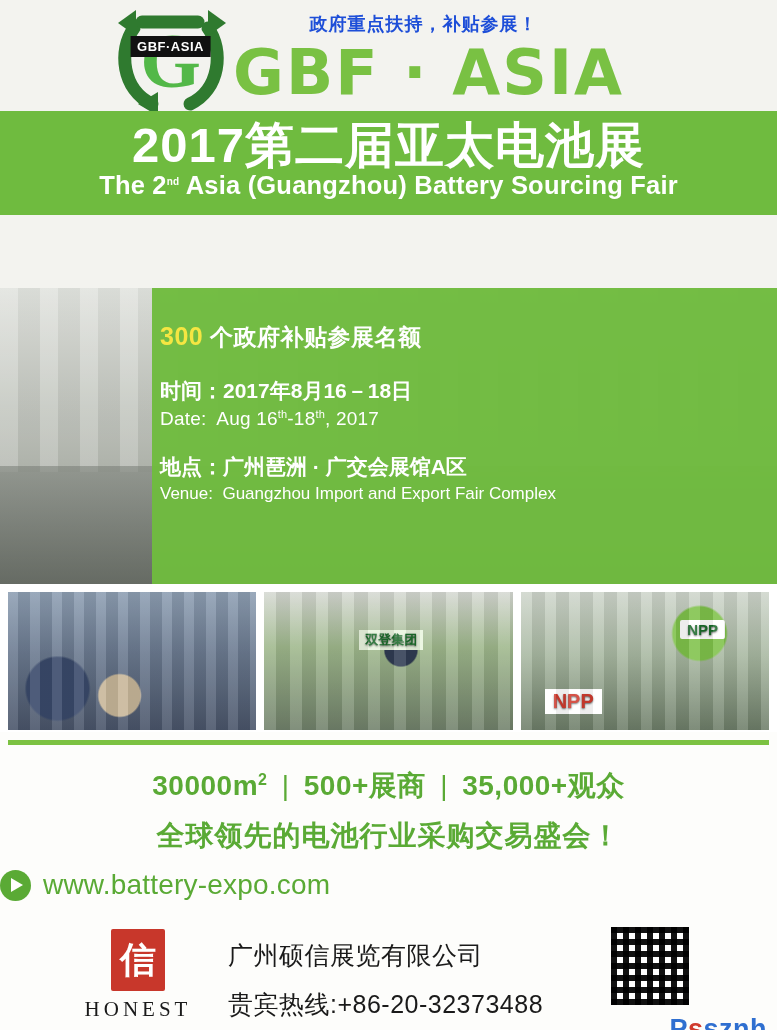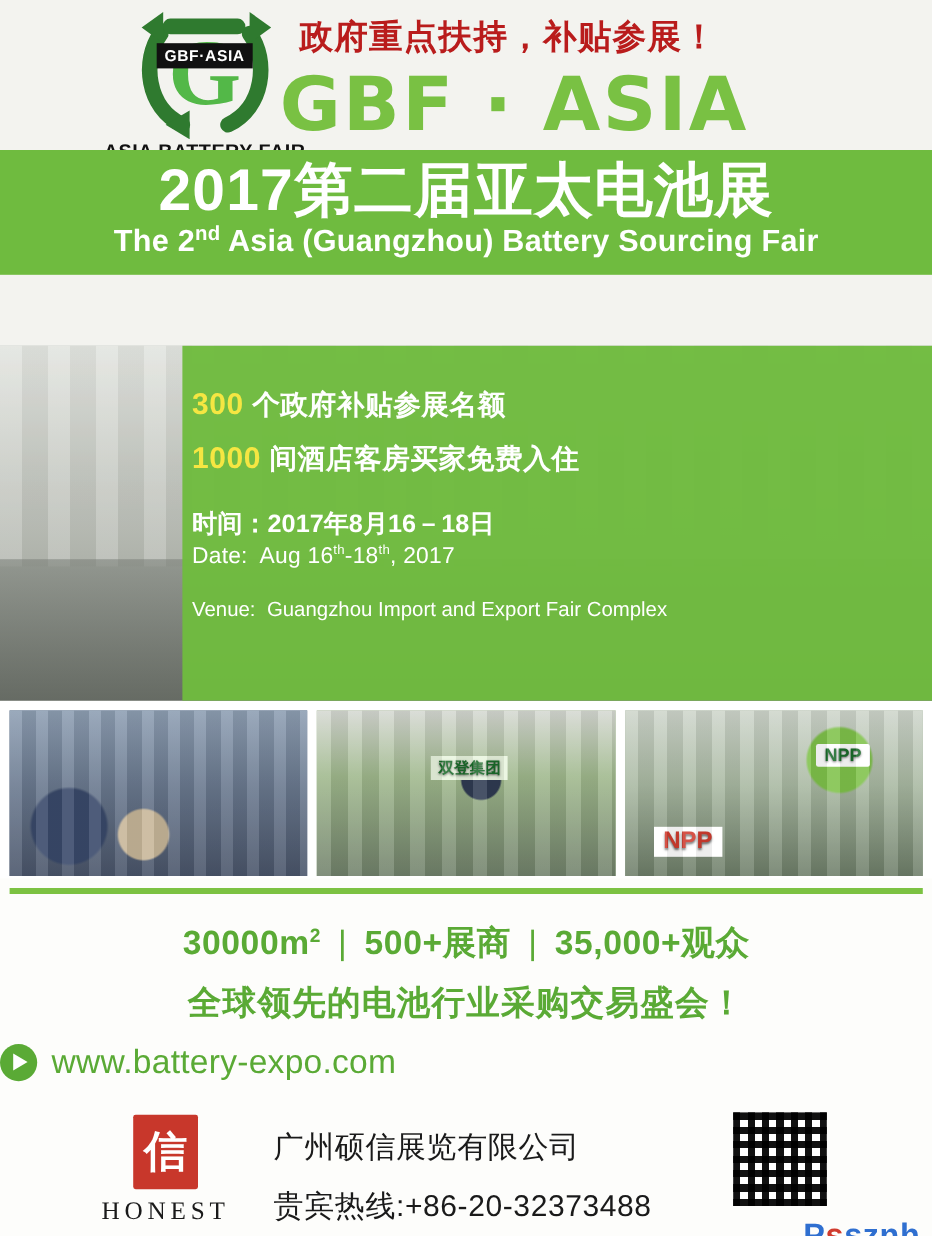--- a/index.html
+++ b/index.html
@@ -25,23 +25,23 @@
 
   .top-section {
     position: relative;
     height: 288px;
     background: #f3f3ef;
     padding: 0;
   }
 
   .top-tagline {
     text-align: center;
-    font-size: 28px;
-    font-weight: bold;
-    color: #b91c1c;
+    font-size: 18px;
+    font-weight: bold;
+    color: #1d4ed8;
     padding-top: 12px;
     letter-spacing: 1px;
     padding-left: 70px;
   }
 
   .logo-wrap {
     position: absolute;
     left: 78px;
     top: 6px;
     width: 185px;
@@ -121,21 +121,21 @@
     line-height: 1.15;
   }
   .green-band .en-title {
     text-align: center;
     color: #ffffff;
     font-size: 25.5px;
     font-weight: bold;
     letter-spacing: 0.2px;
     margin-top: -2px;
   }
-  .en-title sup { font-size: 17px; }
+  .en-title sup { font-size: 10px; }
 
   
   .mid-section {
     position: relative;
     height: 296px;
     background: #c9cdc8;
     overflow: hidden;
   }
   .mid-photo-bg {
     position: absolute;
@@ -440,30 +440,28 @@
   </div>
 
   <div class="mid-section">
     <div class="mid-photo-bg"></div>
     <div class="mid-green-panel"></div>
     <div class="mid-inner">
 
       <div class="quota-line">
         <span class="quota-num">300</span><span> 个政府补贴参展名额</span>
       </div>
-      <div class="quota-line">
-        <span class="quota-num">1000</span><span> 间酒店客房买家免费入住</span>
-      </div>
 
       <div class="datetime-block">
         <div class="dt-cn"><span>时间：</span><span>2017年8月16－18日</span></div>
         <div class="dt-en"><span>Date:</span>&nbsp; <span>Aug 16</span><sup>th</sup><span>-18</span><sup>th</sup><span>, 2017</span></div>
       </div>
 
       <div class="venue-block">
+        <div class="vn-cn"><span>地点：</span><span>广州琶洲 · 广交会展馆A区</span></div>
         <div class="vn-en"><span>Venue:</span>&nbsp; <span>Guangzhou Import and Export Fair Complex</span></div>
       </div>
     </div>
   </div>
 
   <div class="photo-strip">
     <div class="photo p1"></div>
     <div class="photo p2">
       <span class="photo-label sh-label">双登集团</span>
     </div>

